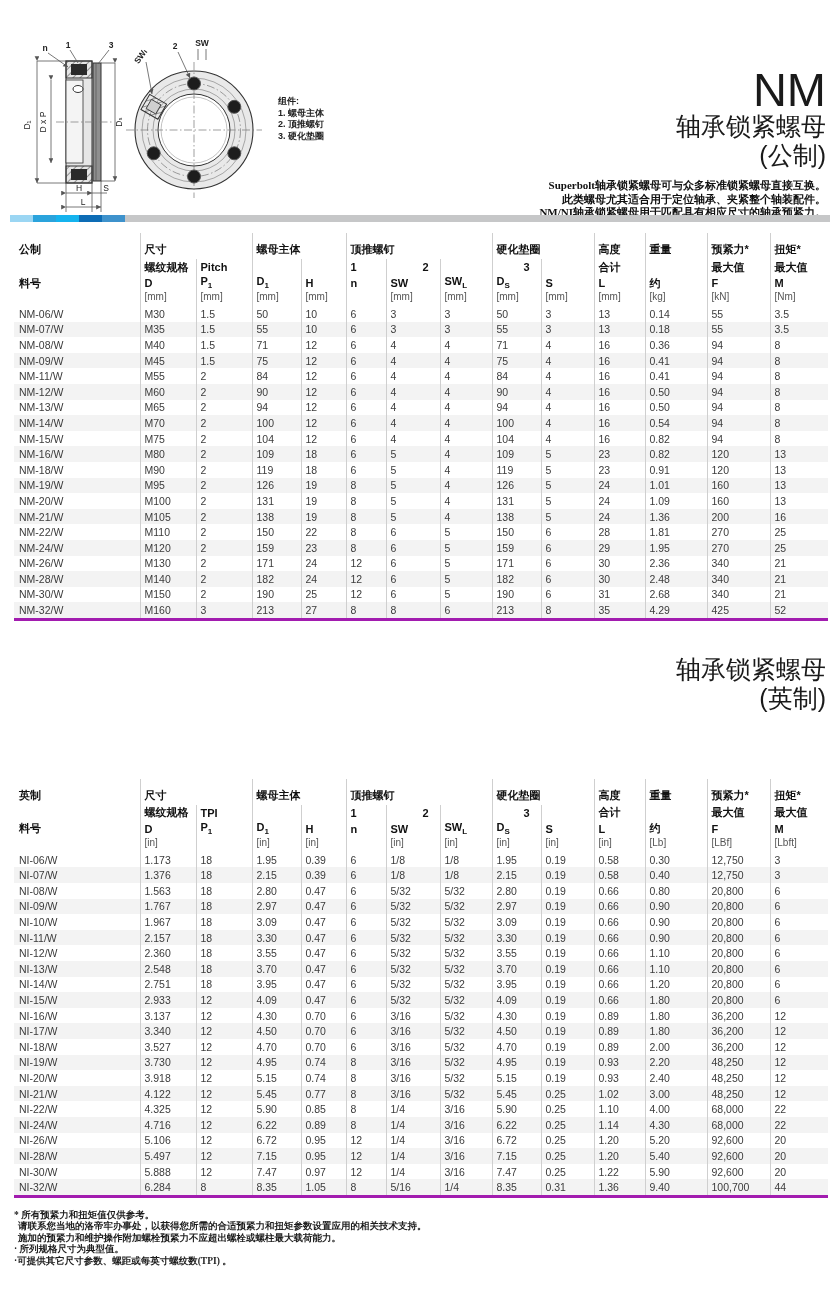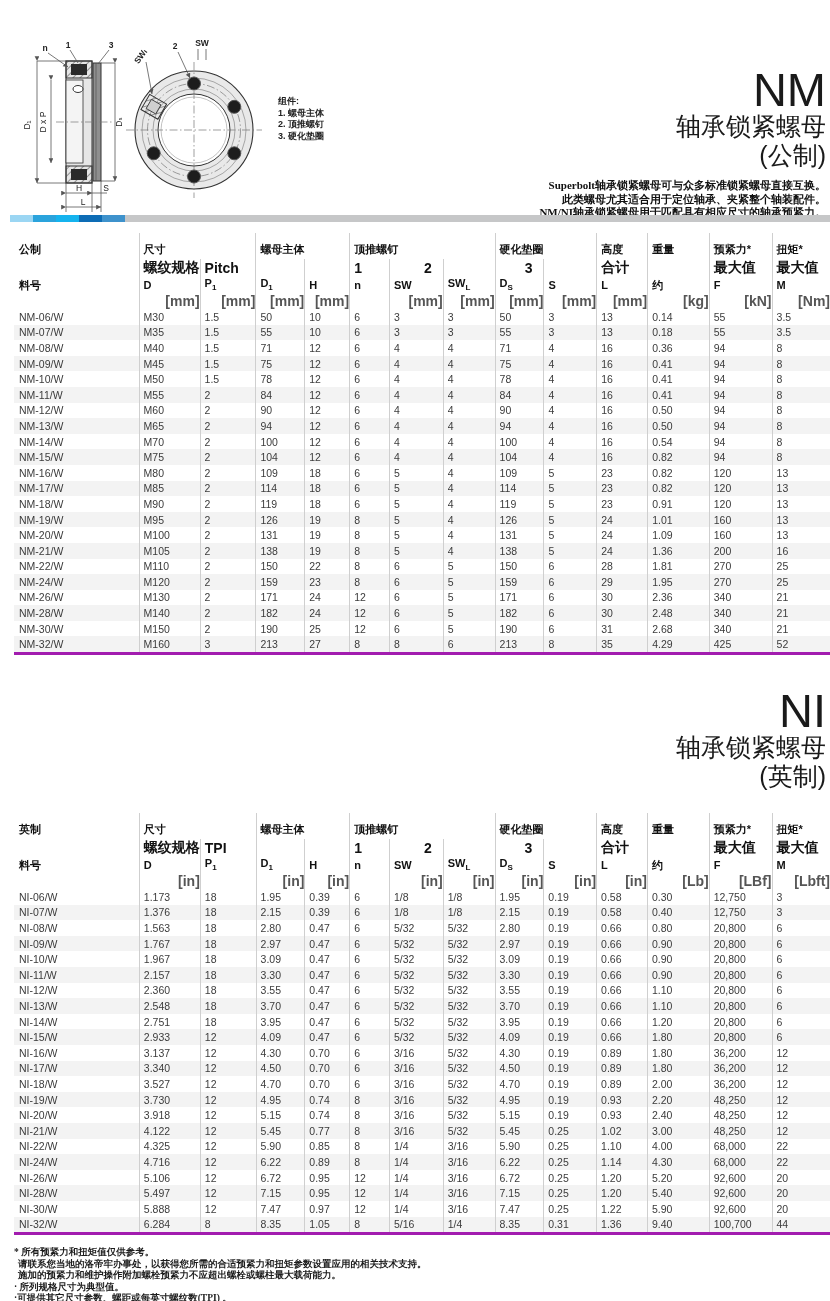--- a/index.html
+++ b/index.html
@@ -19,24 +19,24 @@
               font-size:11px;font-weight:700;color:#111;line-height:13.5px;}
   
   .bar{position:relative;height:7px;margin-left:10px;margin-right:0;}
   .bar-seg{position:absolute;top:0;height:7px;}
   
   .t{border-collapse:collapse;table-layout:fixed;margin-left:14px;margin-top:11px;}
   .t td{padding:0 0 0 4px;white-space:nowrap;overflow:hidden;}
   .t td:first-child{padding-left:5px;}
   .t .bl{border-left:1px solid #cfcfcf;}
   .t .h1{height:24px;font-size:11px;font-weight:bold;color:#111;vertical-align:bottom;padding-bottom:2px;}
-  .t .h2{height:16px;font-size:14px;font-weight:bold;color:#111;vertical-align:middle;}
+  .t .h2{height:16px;font-size:11px;font-weight:bold;color:#111;vertical-align:middle;}
   .t .h3{height:16px;font-size:11px;font-weight:bold;color:#111;vertical-align:middle;}
   .t .h3 sub{font-size:8px;}
-  .t .h4{height:15px;font-size:14px;font-weight:bold;color:#555;vertical-align:top;text-align:right;}
+  .t .h4{height:15px;font-size:10px;font-weight:normal;color:#555;vertical-align:top;}
   .t .rgt{text-align:right;padding-right:11px;}
   .t tbody td{height:15.6px;font-size:10.5px;color:#3b3b3b;vertical-align:middle;}
   .t tbody tr:nth-child(even){background:#f3f3f3;}
   .t tbody tr:last-child td{border-bottom:3px solid #a21caf;}
   .ni-head{position:relative;height:158px;}
   .ni-title{position:absolute;right:4px;top:34px;text-align:right;}
   
   .notes{margin:12px 0 0 14px;font-family:"Liberation Serif","DejaVu Serif",serif;
          font-size:9.5px;font-weight:600;color:#1c1c1c;line-height:11.5px;}
   .notes .ind{padding-left:4px;}
@@ -308,52 +308,36 @@
           <td class="bl">4</td>
           <td class="bl">4</td>
           <td class="bl">75</td>
           <td class="bl">4</td>
           <td class="bl">16</td>
           <td class="bl">0.41</td>
           <td class="bl">94</td>
           <td class="bl">8</td>
         </tr>
         <tr>
-          <td class="">NM-10/W</td>
-          <td class="bl">M50</td>
-          <td class="bl">1.5</td>
-          <td class="bl">78</td>
-          <td class="bl">12</td>
-          <td class="bl">6</td>
-          <td class="bl">4</td>
-          <td class="bl">4</td>
-          <td class="bl">78</td>
+          <td class="">NM-11/W</td>
+          <td class="bl">M55</td>
+          <td class="bl">2</td>
+          <td class="bl">84</td>
+          <td class="bl">12</td>
+          <td class="bl">6</td>
+          <td class="bl">4</td>
+          <td class="bl">4</td>
+          <td class="bl">84</td>
           <td class="bl">4</td>
           <td class="bl">16</td>
           <td class="bl">0.41</td>
           <td class="bl">94</td>
           <td class="bl">8</td>
         </tr>
         <tr>
-          <td class="">NM-11/W</td>
-          <td class="bl">M55</td>
-          <td class="bl">2</td>
-          <td class="bl">84</td>
-          <td class="bl">12</td>
-          <td class="bl">6</td>
-          <td class="bl">4</td>
-          <td class="bl">4</td>
-          <td class="bl">84</td>
-          <td class="bl">4</td>
-          <td class="bl">16</td>
-          <td class="bl">0.41</td>
-          <td class="bl">94</td>
-          <td class="bl">8</td>
-        </tr>
-        <tr>
           <td class="">NM-12/W</td>
           <td class="bl">M60</td>
           <td class="bl">2</td>
           <td class="bl">90</td>
           <td class="bl">12</td>
           <td class="bl">6</td>
           <td class="bl">4</td>
           <td class="bl">4</td>
           <td class="bl">90</td>
           <td class="bl">4</td>
@@ -413,36 +397,20 @@
         <tr>
           <td class="">NM-16/W</td>
           <td class="bl">M80</td>
           <td class="bl">2</td>
           <td class="bl">109</td>
           <td class="bl">18</td>
           <td class="bl">6</td>
           <td class="bl">5</td>
           <td class="bl">4</td>
           <td class="bl">109</td>
-          <td class="bl">5</td>
-          <td class="bl">23</td>
-          <td class="bl">0.82</td>
-          <td class="bl">120</td>
-          <td class="bl">13</td>
-        </tr>
-        <tr>
-          <td class="">NM-17/W</td>
-          <td class="bl">M85</td>
-          <td class="bl">2</td>
-          <td class="bl">114</td>
-          <td class="bl">18</td>
-          <td class="bl">6</td>
-          <td class="bl">5</td>
-          <td class="bl">4</td>
-          <td class="bl">114</td>
           <td class="bl">5</td>
           <td class="bl">23</td>
           <td class="bl">0.82</td>
           <td class="bl">120</td>
           <td class="bl">13</td>
         </tr>
         <tr>
           <td class="">NM-18/W</td>
           <td class="bl">M90</td>
           <td class="bl">2</td>
@@ -600,21 +568,20 @@
           <td class="bl">35</td>
           <td class="bl">4.29</td>
           <td class="bl">425</td>
           <td class="bl">52</td>
         </tr>
       </tbody>
     </table>
 
   <div class="ni-head">
     <div class="ni-title">
-      <div class="title-code">NI</div>
       <div class="title-cn">轴承锁紧螺母</div>
       <div class="title-cn">(英制)</div>
     </div>
   </div>
 
   <table class="t" id="ni-table" style="margin-top:0;">
       <colgroup>
         <col style="width: 126px;">
         <col style="width: 56px;">
         <col style="width: 56px;">

